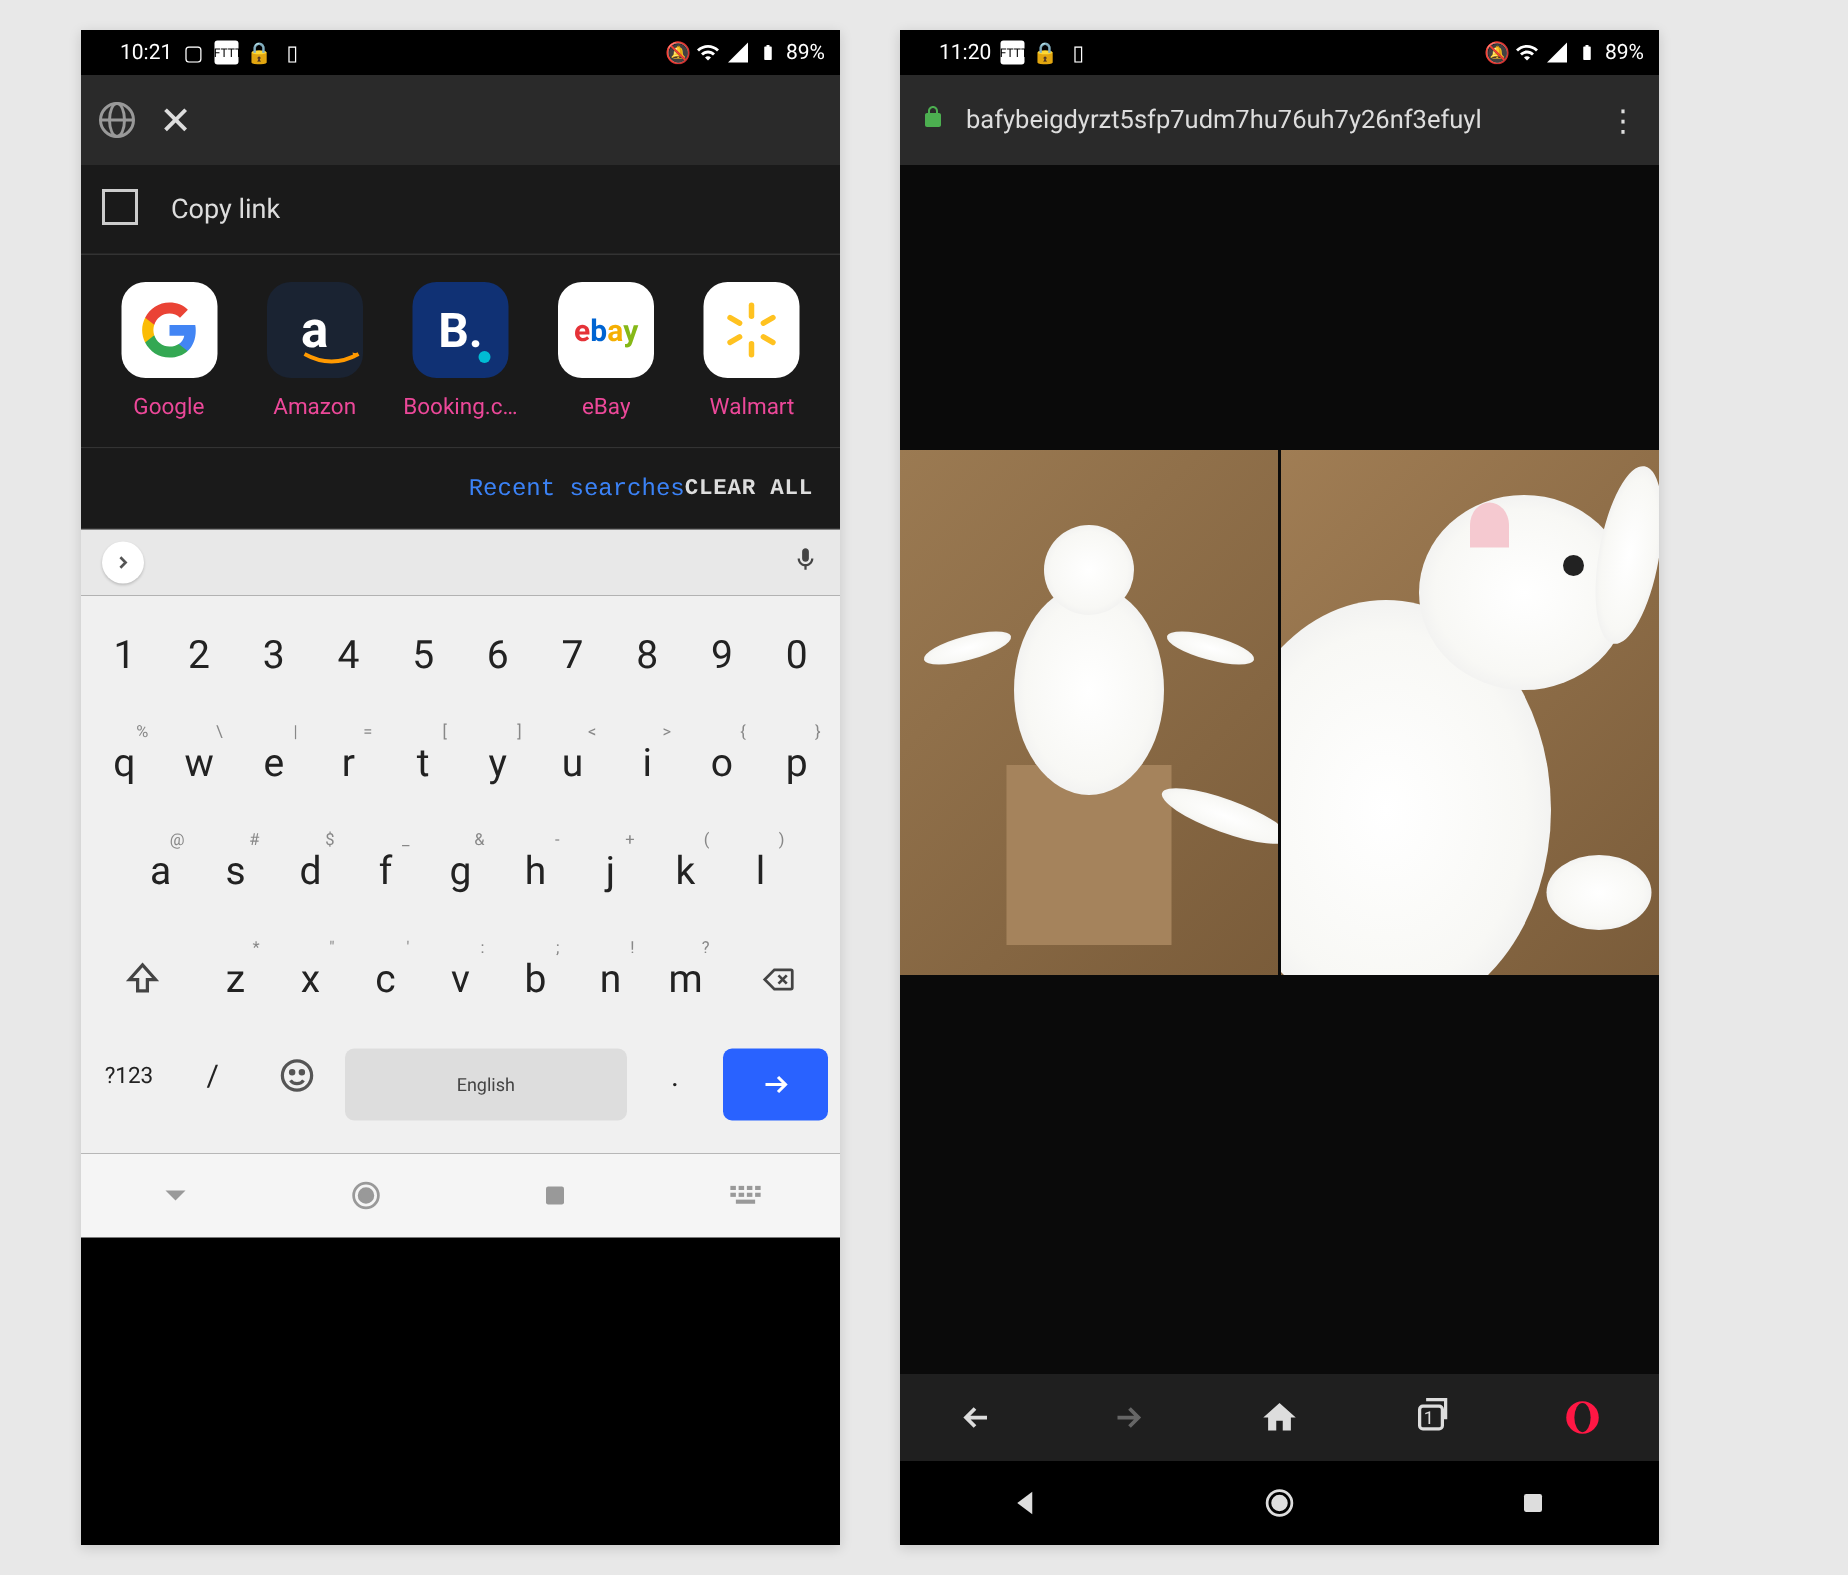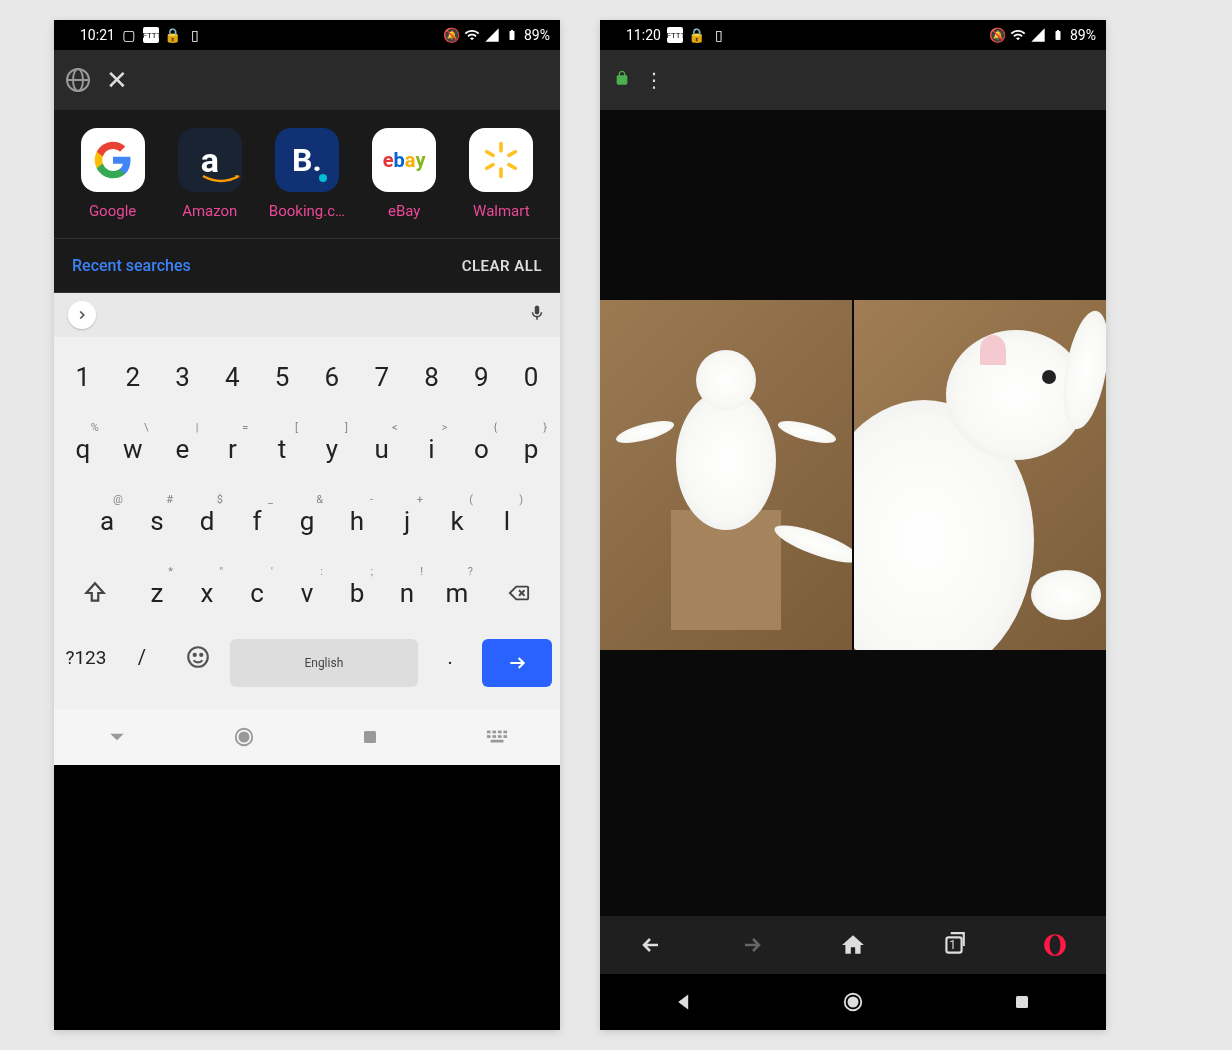--- a/index.html
+++ b/index.html
@@ -66,21 +66,21 @@
   .tiles {
     background:#1a1a1a; padding:18px 10px; display:flex; justify-content:space-around;
     border-bottom:1px solid #333;
   }
   .tile { display:flex; flex-direction:column; align-items:center; gap:10px; width:90px; }
   .tile-icon { width:64px; height:64px; border-radius:16px; display:flex; align-items:center; justify-content:center; font-weight:bold; font-size:32px;}
   .tile-label { color:#ec4899; font-size:15px; white-space:nowrap; overflow:hidden; text-overflow:ellipsis; max-width:84px;}
 
   .recent-row {
     background:#1a1a1a; height:54px; display:flex; align-items:center;
-    justify-content:space-between; padding:0 18px; border-bottom:1px solid #333;
+    justify-content:flex-end; padding:0 18px; border-bottom:1px solid #333;font-family:Liberation Mono, monospace;
   }
   .recent-label { color:#3b82f6; font-size:16px; font-weight:500; }
   .clear-all { color:#ddd; font-size:15px; font-weight:600; letter-spacing:0.5px; }
 
   .history-row {
     background:#1a1a1a; height:56px; display:flex; align-items:center;
     padding:0 18px; gap:22px; color:#ddd; font-size:18px;
   }
   .history-icon { width:22px; height:22px; border:2px solid #ccc; border-radius:50%; position:relative;}
   .history-icon::after{content:""; position:absolute; width:6px; height:6px; border-left:2px solid #ccc; border-bottom:2px solid #ccc; top:6px; left:6px;}
@@ -174,20 +174,24 @@
       </span>
       <span>89%</span>
     </div>
   </div>
 
   <div class="addr-bar">
     <span class="globe"></span>
     <span class="close-x">✕</span>
   </div>
 
+  <div class="copy-row">
+    <span class="copy-icon"></span>
+    <span>Copy link</span>
+  </div>
 
   <div class="tiles">
     <div class="tile">
       <div class="tile-icon" style="background:#fff;">
         <svg width="40" height="40" viewBox="0 0 48 48">
             <path fill="#4285F4" d="M45 24.5c0-1.6-.1-3-.4-4.5H24v8.5h11.8c-.5 2.8-2 5.1-4.4 6.7v5.6h7.1C42.6 37 45 31.3 45 24.5z"></path>
             <path fill="#34A853" d="M24 46c5.9 0 10.9-2 14.5-5.3l-7.1-5.6c-2 1.3-4.5 2.1-7.4 2.1-5.7 0-10.5-3.8-12.2-9H4.5v5.7C8.1 41 15.4 46 24 46z"></path>
             <path fill="#FBBC05" d="M11.8 28.2c-.4-1.3-.7-2.7-.7-4.2s.3-2.9.7-4.2v-5.7H4.5C3 17.1 2.1 20.4 2.1 24s.9 6.9 2.4 9.9l7.3-5.7z"></path>
             <path fill="#EA4335" d="M24 10.8c3.2 0 6.1 1.1 8.4 3.3l6.3-6.3C34.9 4 29.9 2 24 2 15.4 2 8.1 7 4.5 14.1l7.3 5.7c1.7-5.2 6.5-9 12.2-9z"></path>
           </svg>
@@ -305,21 +309,21 @@
         <div class="key">n<span class="sup">!</span></div>
         <div class="key">m<span class="sup">?</span></div>
         <div class="key key-wide">
           <svg width="30" height="22" viewBox="0 0 24 24" fill="none" stroke="#444" stroke-width="2">
             <path d="M21 5H9l-7 7 7 7h12a1 1 0 001-1V6a1 1 0 00-1-1z"></path>
             <path d="M12 9l6 6M18 9l-6 6"></path>
           </svg>
         </div>
       </div>
     <div class="krow bottom-krow">
-      <div class="key" style="font-size:19px;">?123</div>
+      <div class="key" style="font-size:15px;">?123</div>
       <div class="key">/</div>
       <div class="key">
         <svg width="26" height="26" viewBox="0 0 24 24" fill="none" stroke="#555" stroke-width="2">
             <circle cx="12" cy="12" r="9"></circle>
             <circle cx="9" cy="10" r="1" fill="#555"></circle>
             <circle cx="15" cy="10" r="1" fill="#555"></circle>
             <path d="M8 15c1 1.5 2.5 2 4 2s3-.5 4-2"></path>
           </svg>
       </div>
       <div class="key-space">English</div>
@@ -393,20 +397,21 @@
       <span>89%</span>
     </div>
   </div>
 
   <div class="addr-bar2">
     <span class="lock">
       <svg width="16" height="18" viewBox="0 0 24 24" fill="#4caf50">
           <path d="M18 8h-1V6c0-2.76-2.24-5-5-5S7 3.24 7 6v2H6c-1.1 0-2 .9-2 2v10c0 1.1.9 2 2 2h12c1.1 0 2-.9 2-2V10c0-1.1-.9-2-2-2zM9 6c0-1.66 1.34-3 3-3s3 1.34 3 3v2H9V6z"></path>
         </svg>
     </span>
+    <span class="addr2-text">bafybeigdyrzt5sfp7udm7hu76uh7y26nf3efuyl</span>
     <span class="menu-dots">⋮</span>
   </div>
 
   <div class="content-area">
     <div class="img-area">
       <div class="img-half" style="background:linear-gradient(135deg,#9b7a52 0%, #7a5c3a 100%);">
 
         <div style="position:absolute;bottom:20px;left:50%;transform:translateX(-50%);width:110px;height:120px;background:#a5835c;"></div>
         <div class="cat-body" style="width:100px;height:140px;bottom:120px;left:50%;transform:translateX(-50%);"></div>
         <div class="cat-body" style="width:60px;height:60px;bottom:240px;left:50%;transform:translateX(-50%);"></div>

